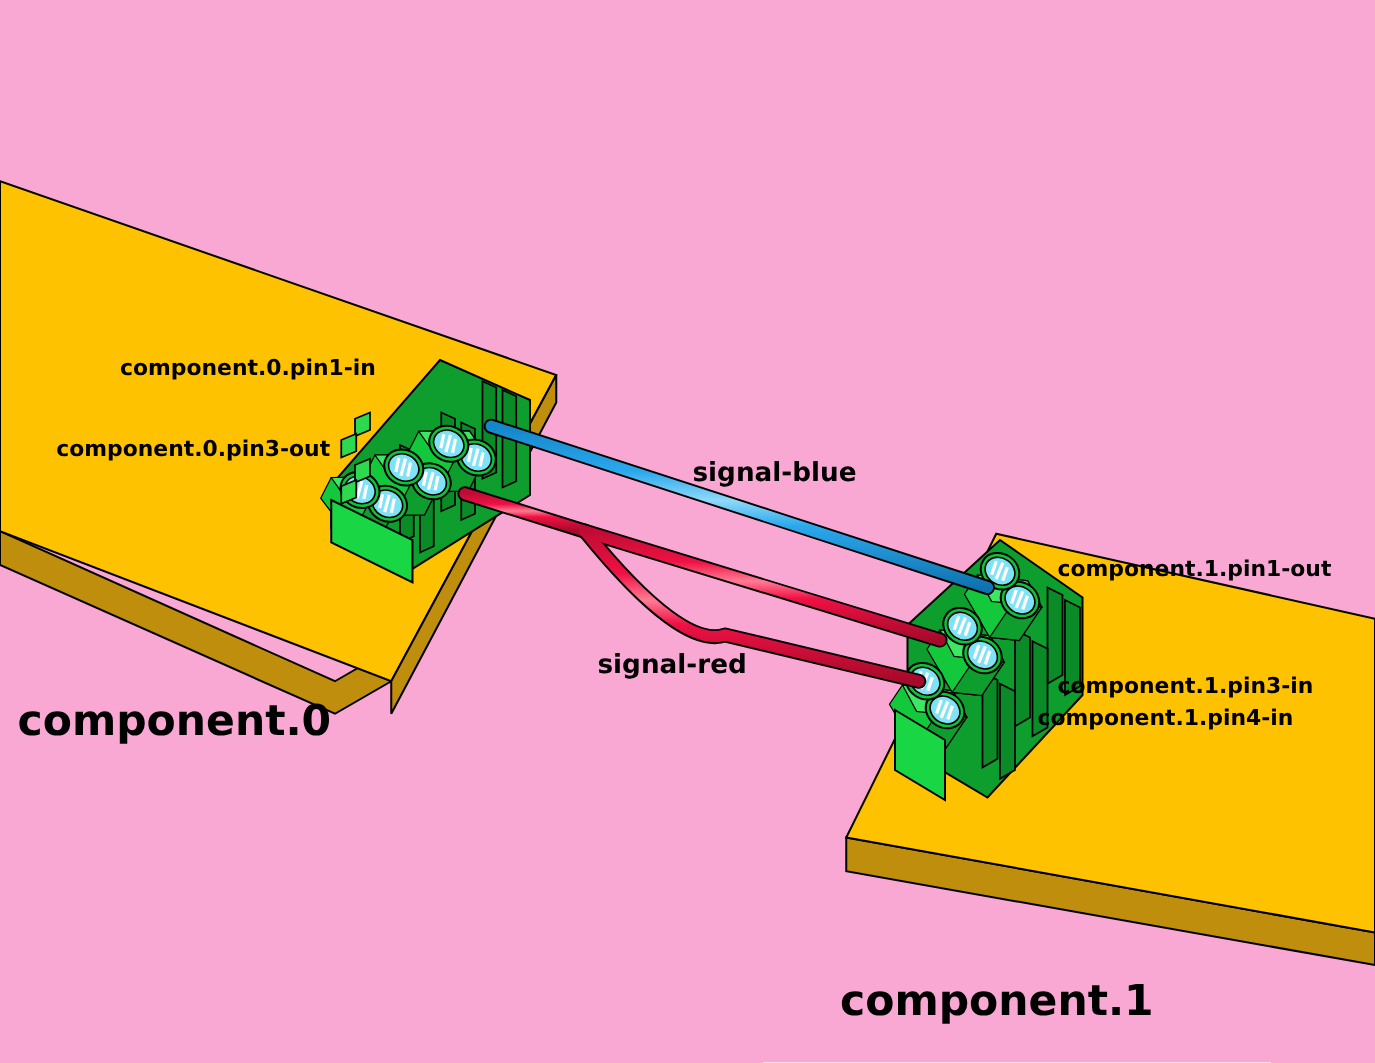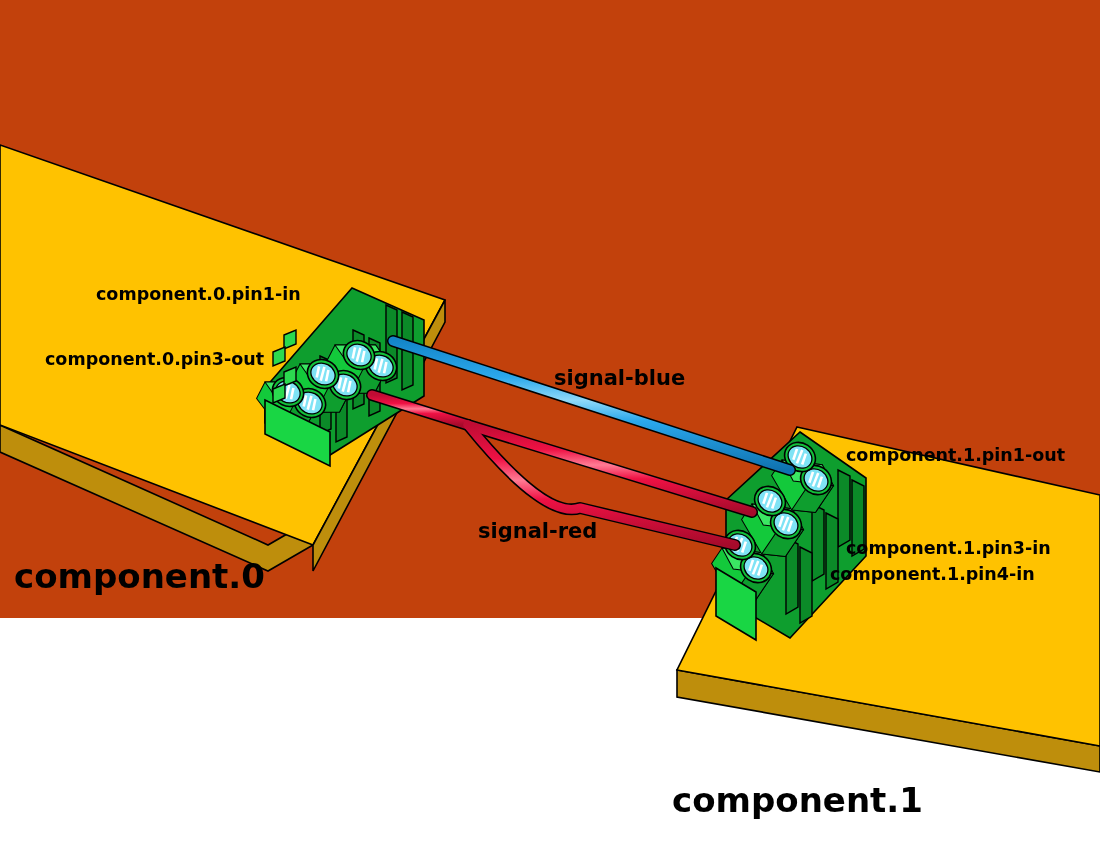--- a/index.html
+++ b/index.html
@@ -9,22 +9,22 @@
   }
   body {
     width: 1100px;
     height: 850px;
     overflow: hidden;
     font-family: "DejaVu Sans", sans-serif;
   }
   #stage {
     position: relative;
     width: 1100px;
-    height: 618px;
-    background: #c2410c;
+    height: 850px;
+    background: #f9a8d4;
   }
   #scene {
     position: absolute;
     left: 0; top: 0;
     width: 1100px;
     height: 850px;
   }
   .lbl {
     font-family: "DejaVu Sans", sans-serif;
     font-weight: bold;

